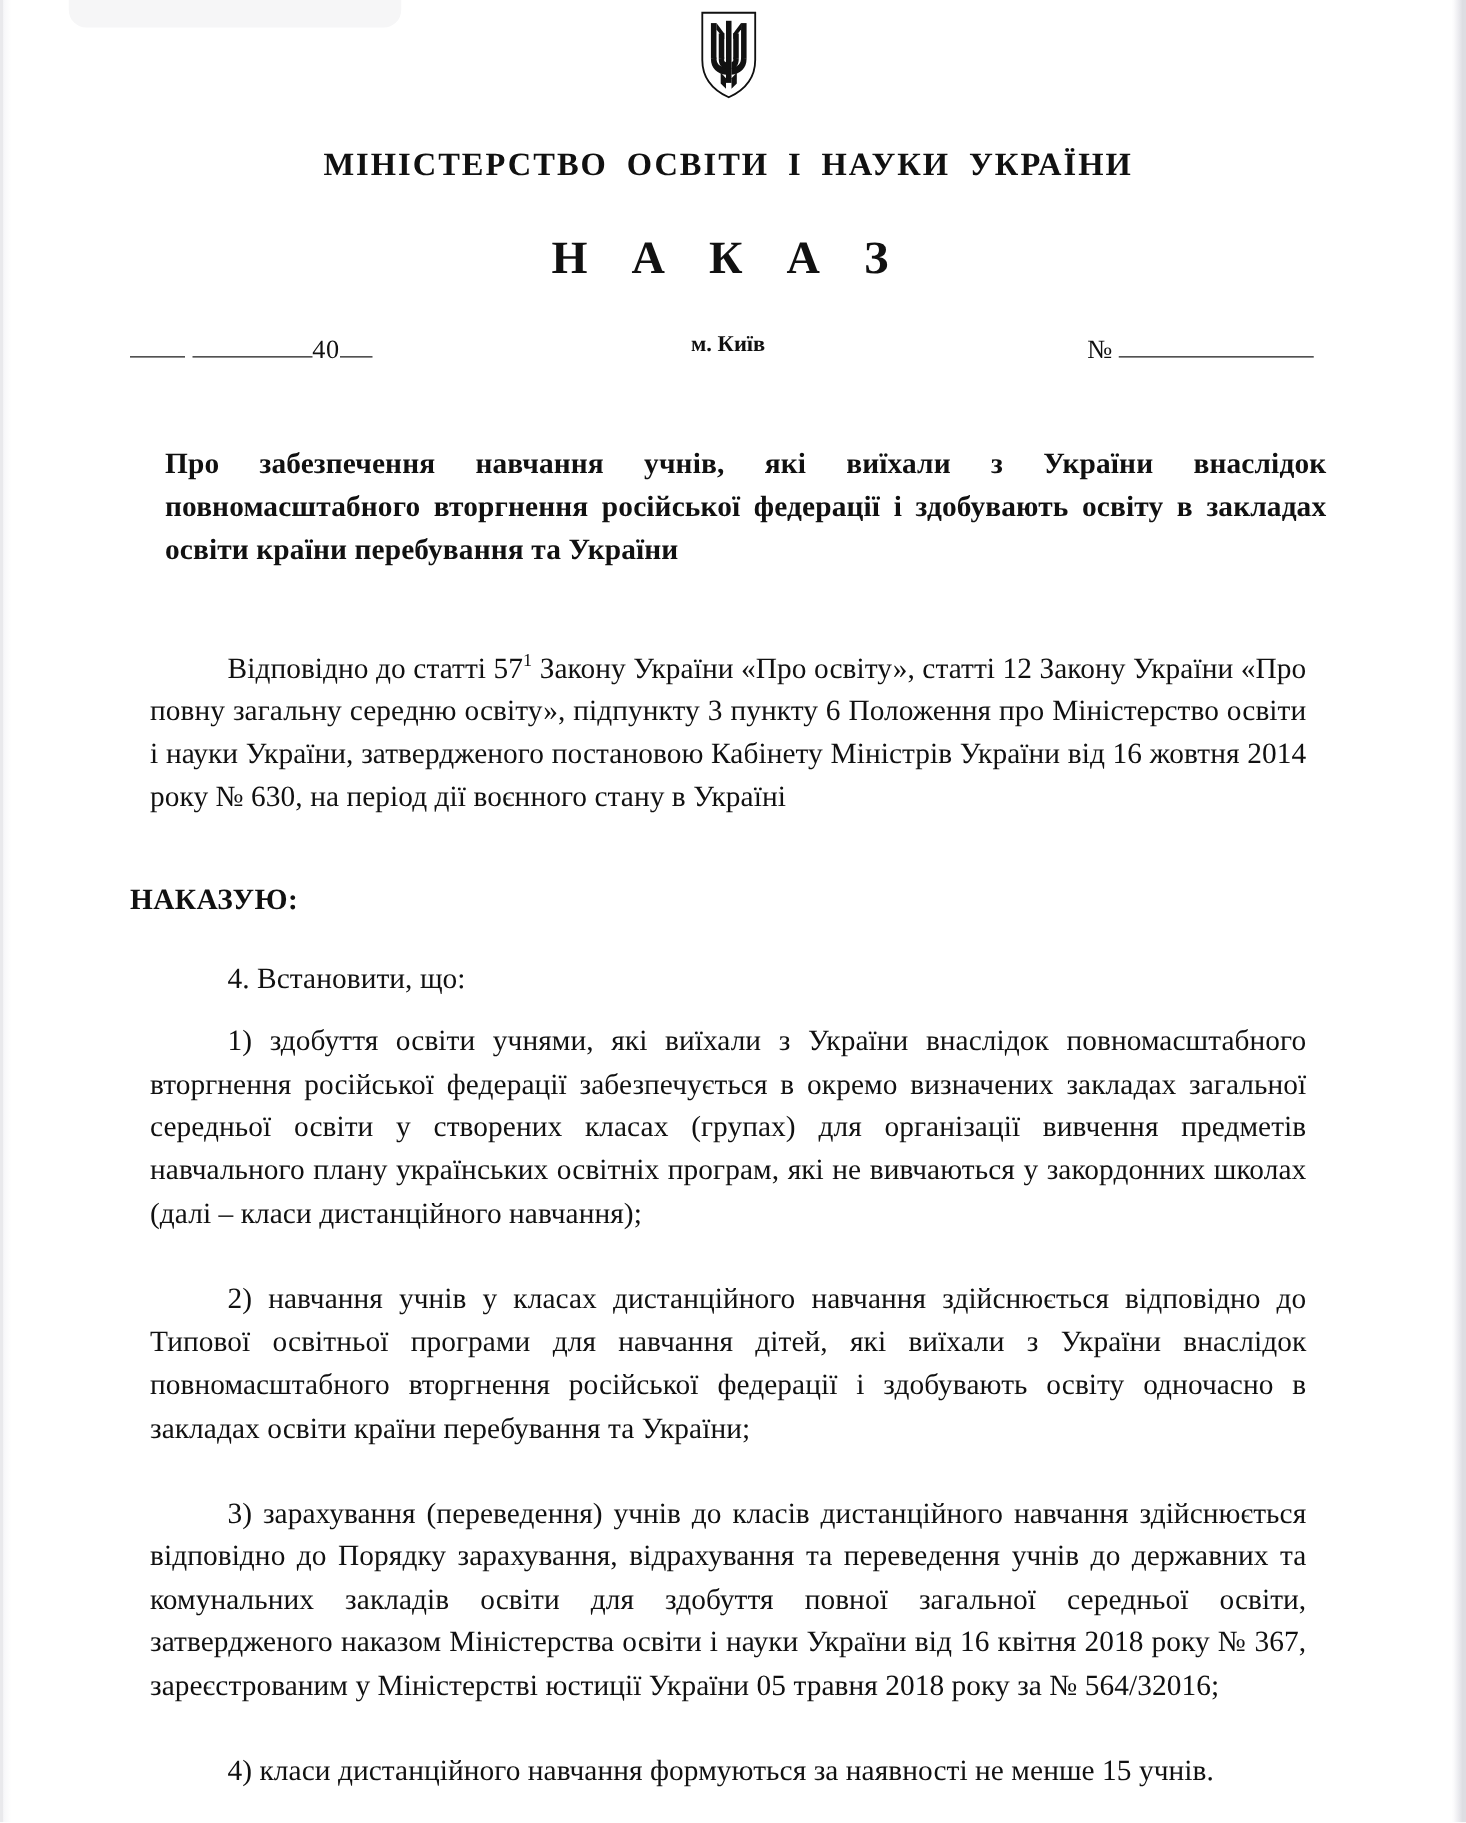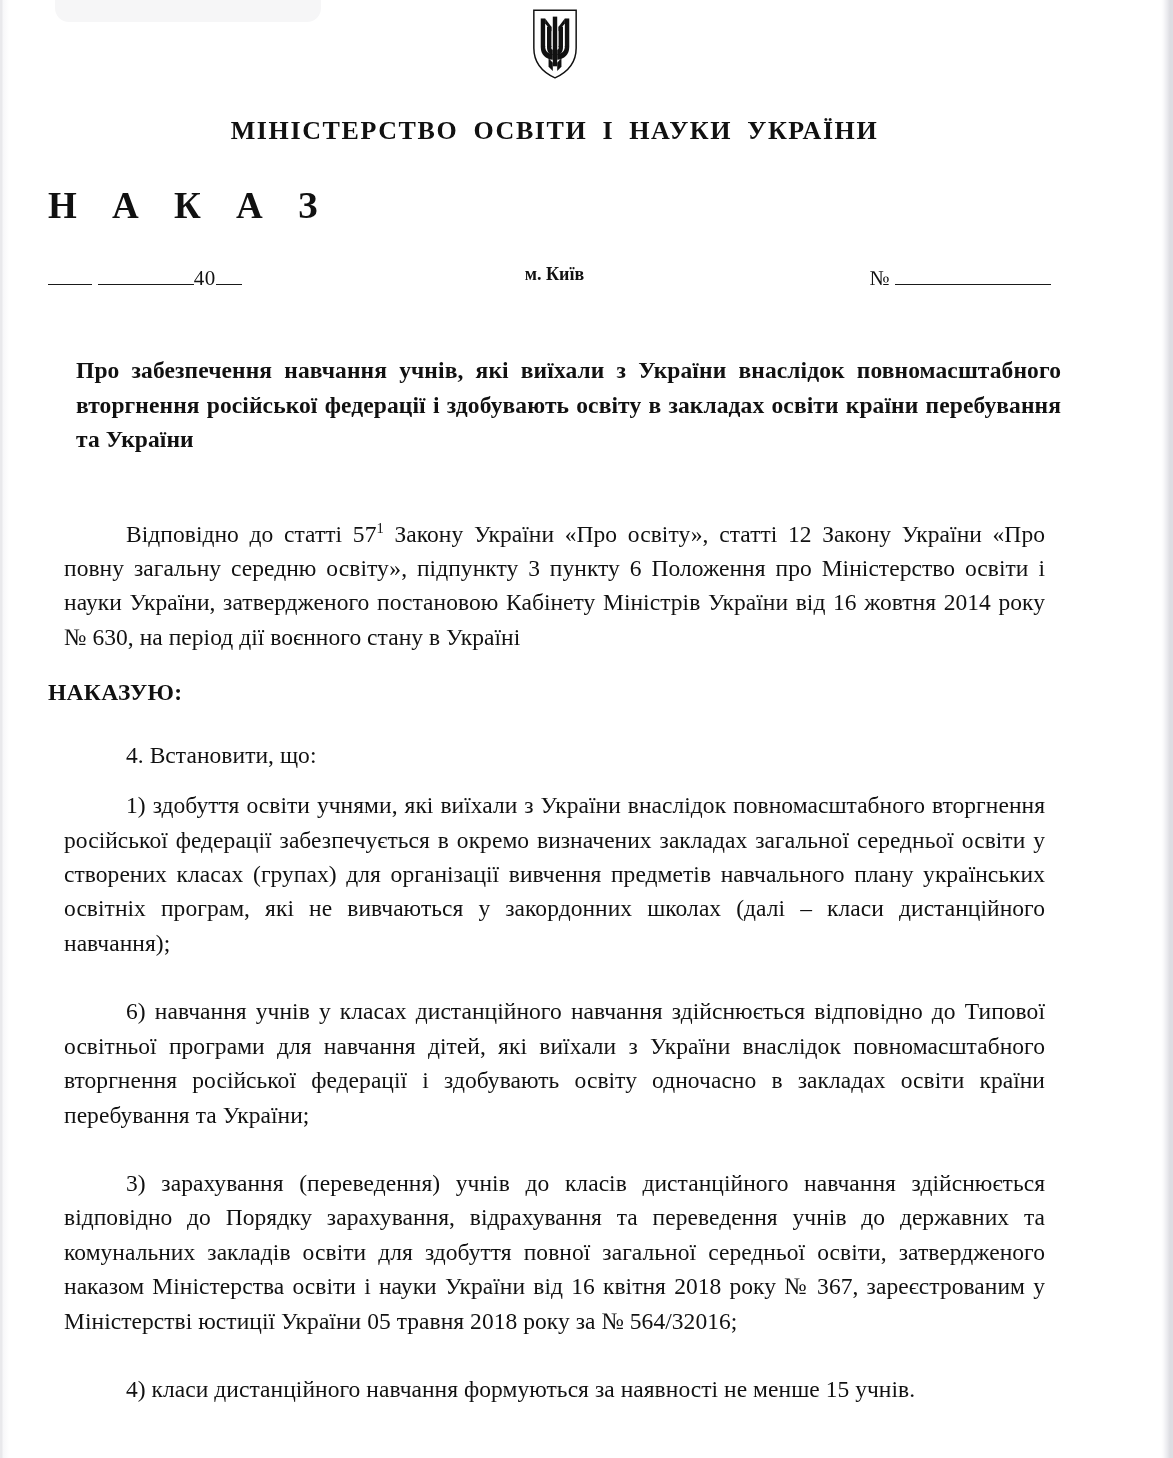--- a/index.html
+++ b/index.html
@@ -46,21 +46,21 @@
     top: -40px;
     width: 266px;
     height: 62px;
     background: #f6f6f7;
     border-bottom-left-radius: 14px;
     border-bottom-right-radius: 14px;
   }
 
   .content {
     position: relative;
-    padding: 0 112px 0 48px;
+    padding: 0 112px 0 104px;
   }
 
   
   .emblem-wrap {
     padding-top: 8px;
     text-align: center;
   }
   .emblem {
     display: inline-block;
     width: 46px;
@@ -71,20 +71,21 @@
   .ministry {
     margin-top: 32px;
     text-align: center;
     font-weight: bold;
     font-size: 26px;
     letter-spacing: 1.6px;
     word-spacing: 7px;
   }
   .order-word {
     margin-top: 38px;
+    text-align: center;
     font-weight: bold;
     font-size: 37px;
     letter-spacing: 13px;
   }
 
   
   .meta-row {
     position: relative;
     margin-top: 30px;
     height: 34px;
@@ -149,21 +150,21 @@
     text-indent: 62px;
     letter-spacing: 0.05px;
   }
   p.gap {
     margin-top: 28px;
   }
   p.gap-lg {
     margin-top: 34px;
   }
   .bold-line {
-    margin: 21px 0 0 0;
+    margin: 48px 0 0 0;
     font-weight: bold;
     font-size: 23.5px;
     line-height: 1.465;
     letter-spacing: 0.3px;
   }
   sup {
     font-size: 0.62em;
     vertical-align: super;
     line-height: 0;
   }
@@ -223,21 +224,21 @@
     <div class="body-block">
 
       <p class="para"><span>Відповідно до статті 57</span><sup>1</sup><span> Закону України «Про освіту», статті 12 Закону України «Про повну загальну середню освіту», підпункту 3 пункту 6 Положення про Міністерство освіти і науки України, затвердженого постановою Кабінету Міністрів України від 16 жовтня 2014 року № 630, на період дії воєнного стану в Україні</span></p>
 
       <p class="bold-line">НАКАЗУЮ:</p>
 
       <p class="para gap">4. Встановити, що:</p>
 
       <p class="para">1)  здобуття освіти учнями, які виїхали з України внаслідок повномасштабного вторгнення російської федерації забезпечується в окремо визначених закладах загальної середньої освіти у створених класах (групах) для організації вивчення предметів навчального плану українських освітніх програм, які не вивчаються у закордонних школах (далі – класи дистанційного навчання);</p>
 
-      <p class="para gap-lg">6) навчання учнів у класах дистанційного навчання здійснюється відповідно до Типової освітньої програми для навчання дітей, які виїхали з України внаслідок повномасштабного вторгнення російської федерації і здобувають освіту одночасно в закладах освіти країни перебування та України;</p>
+      <p class="para gap-lg">2) навчання учнів у класах дистанційного навчання здійснюється відповідно до Типової освітньої програми для навчання дітей, які виїхали з України внаслідок повномасштабного вторгнення російської федерації і здобувають освіту одночасно в закладах освіти країни перебування та України;</p>
 
       <p class="para gap-lg">3)  зарахування (переведення) учнів до класів дистанційного навчання здійснюється відповідно  до  Порядку зарахування, відрахування та переведення учнів до державних та комунальних закладів освіти для здобуття повної загальної середньої освіти, затвердженого наказом  Міністерства освіти і науки України від 16 квітня 2018 року № 367, зареєстрованим у Міністерстві юстиції України 05 травня 2018 року за № 564/32016;</p>
 
       <p class="para gap-lg">4) класи дистанційного навчання формуються за наявності  не менше 15 учнів.</p>
 
     </div>
   </div>
 </div>
 
 </body></html>

